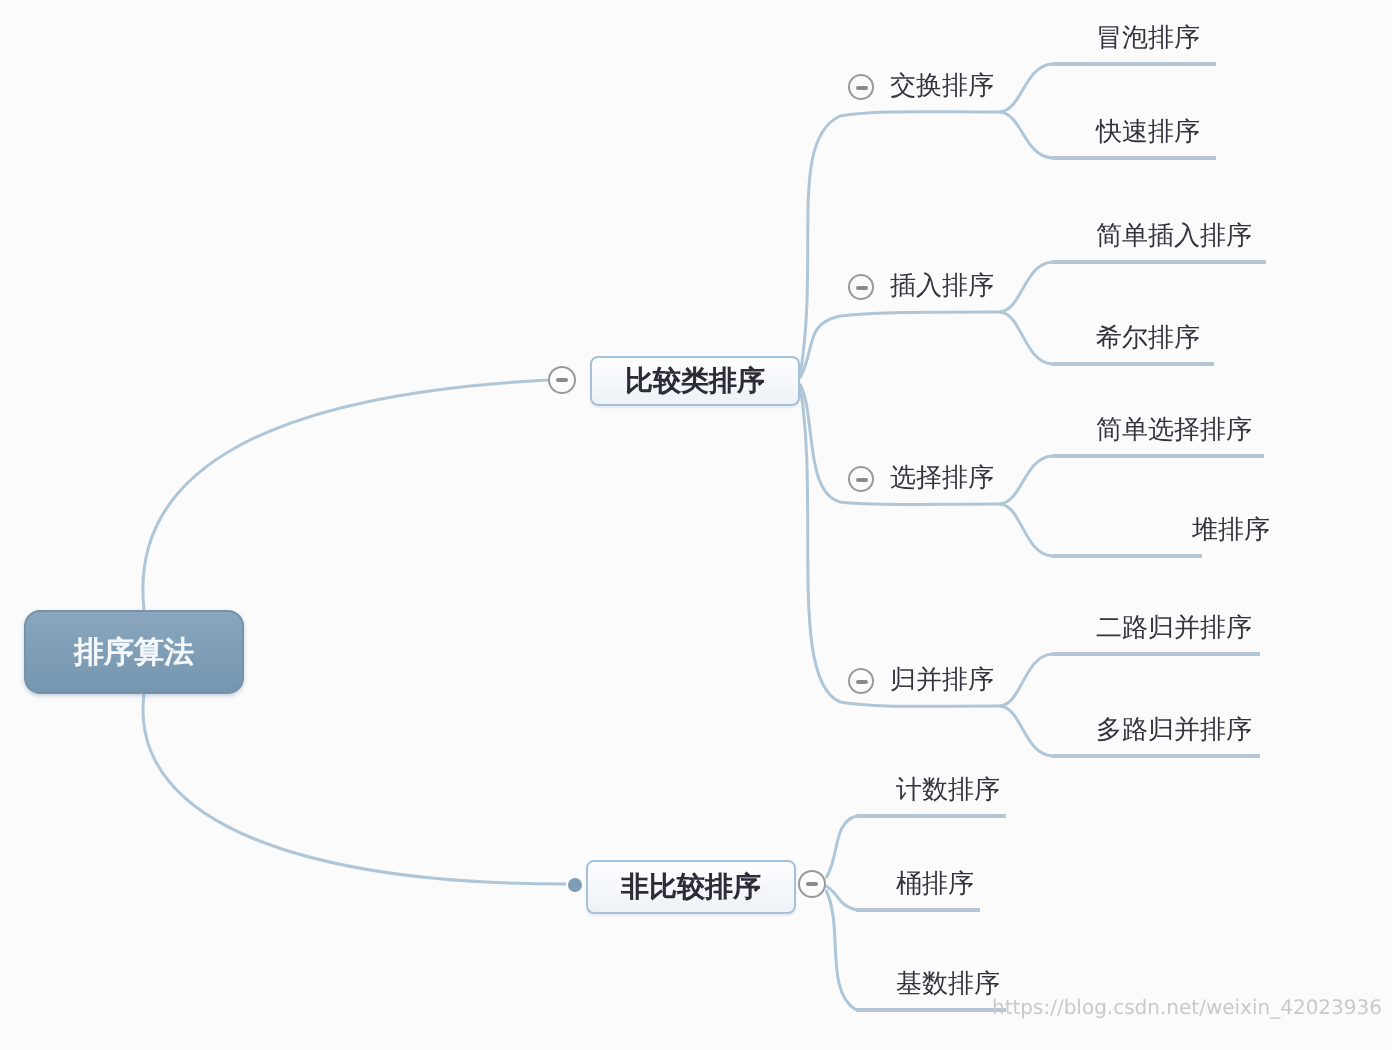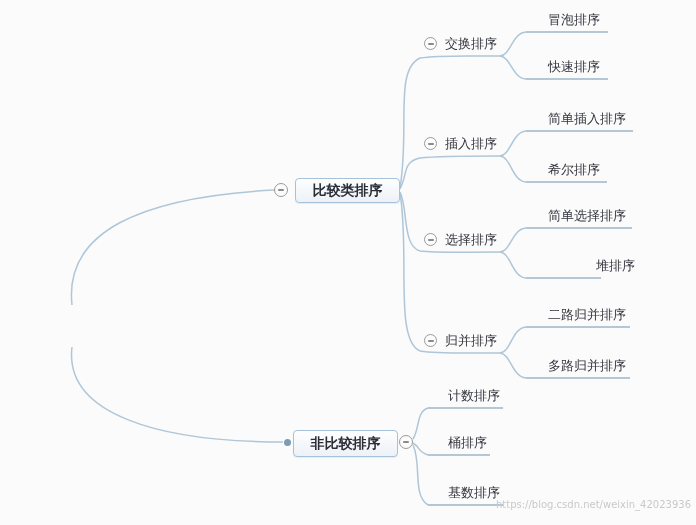--- a/index.html
+++ b/index.html
@@ -104,20 +104,21 @@
       <line x1="526" y1="228" x2="632" y2="228"></line>
       <line x1="526" y1="278" x2="601" y2="278"></line>
       <line x1="526" y1="327" x2="630" y2="327"></line>
       <line x1="526" y1="378" x2="630" y2="378"></line>
       <line x1="428" y1="408" x2="503" y2="408"></line>
       <line x1="428" y1="455" x2="490" y2="455"></line>
       <line x1="428" y1="505" x2="503" y2="505"></line>
     </g>
   </svg>
 
+  <div class="rootbox" style="left:12px;top:305px;width:110px;height:42px;">排序算法</div>
 
   <div class="nodebox" style="left:295px;top:178px;width:105px;height:25px;">比较类排序</div>
   <div class="expander exp-main" style="left:274px;top:183px;">
     <span class="minus"></span>
   </div>
 
   <div class="nodebox" style="left:293px;top:430px;width:105px;height:27px;">非比较排序</div>
   <span class="cdot" style="left:284px;top:439px;"></span>
   <div class="expander exp-main" style="left:399px;top:435px;">
     <span class="minus"></span>

